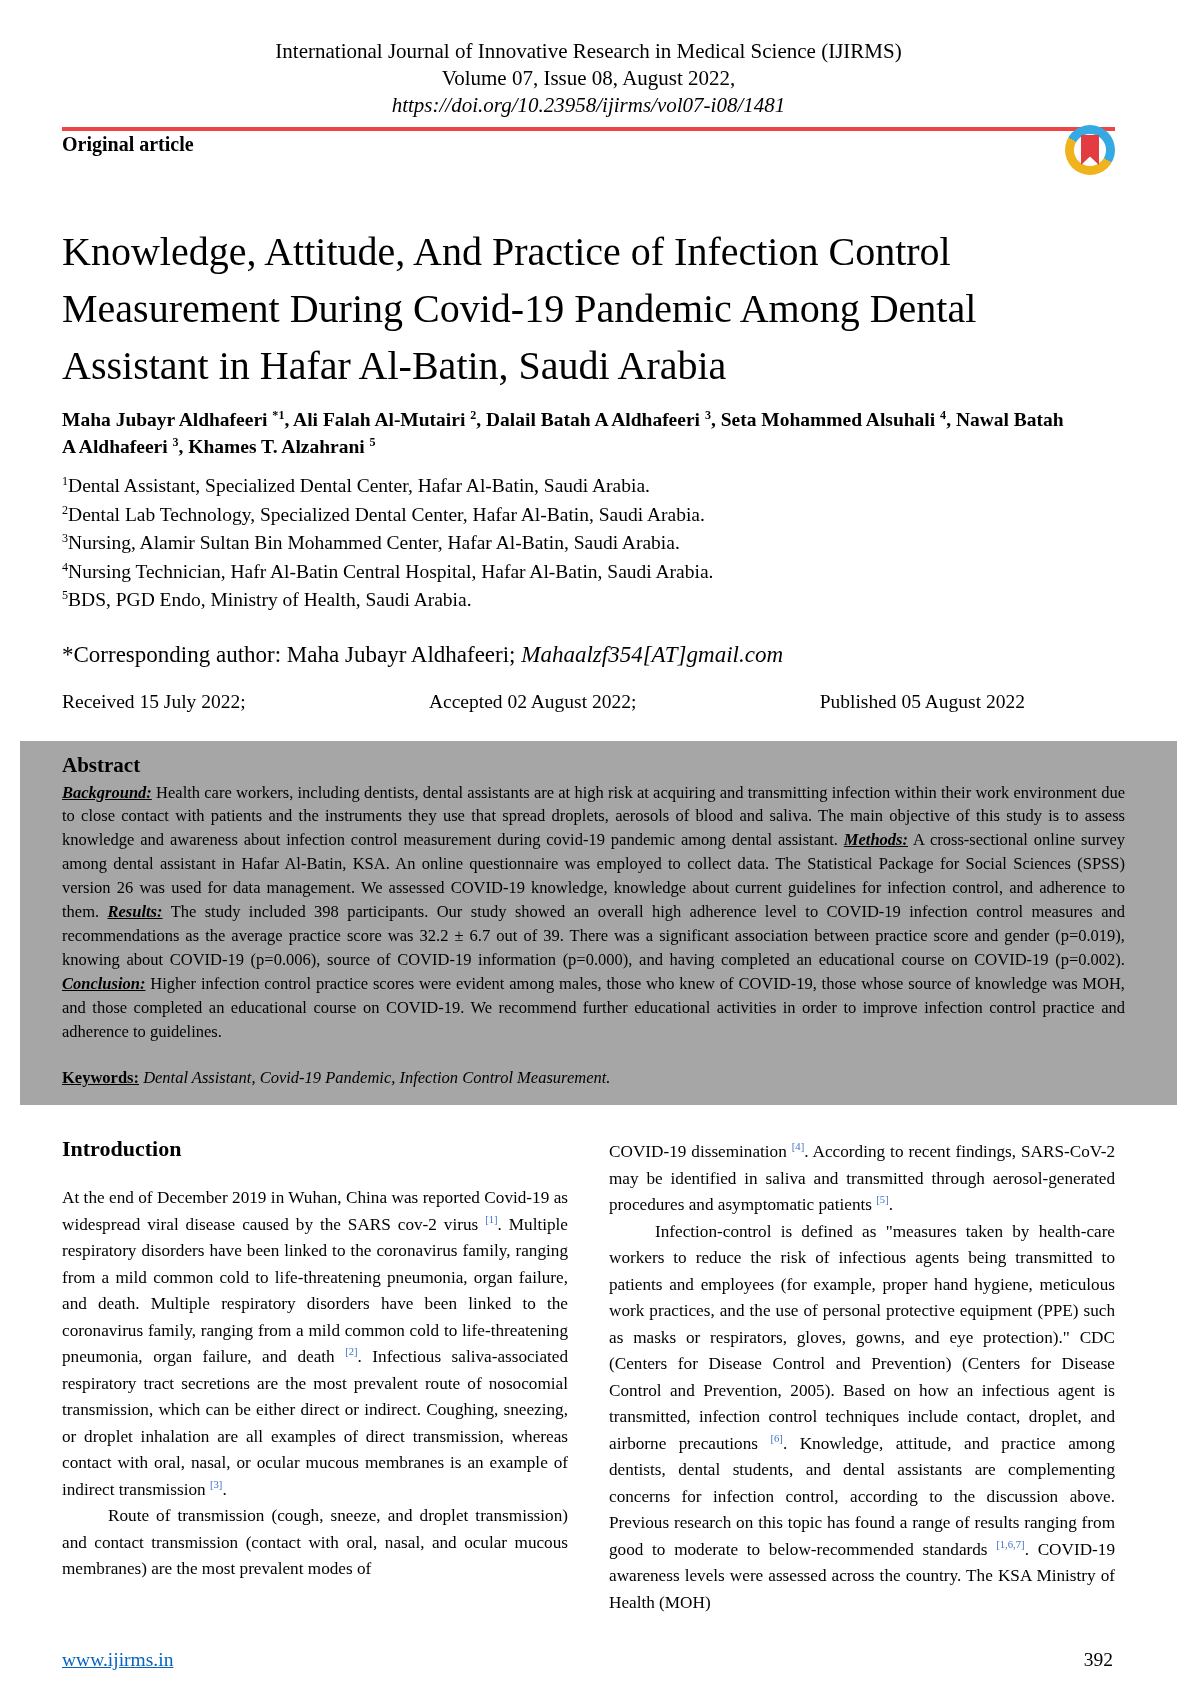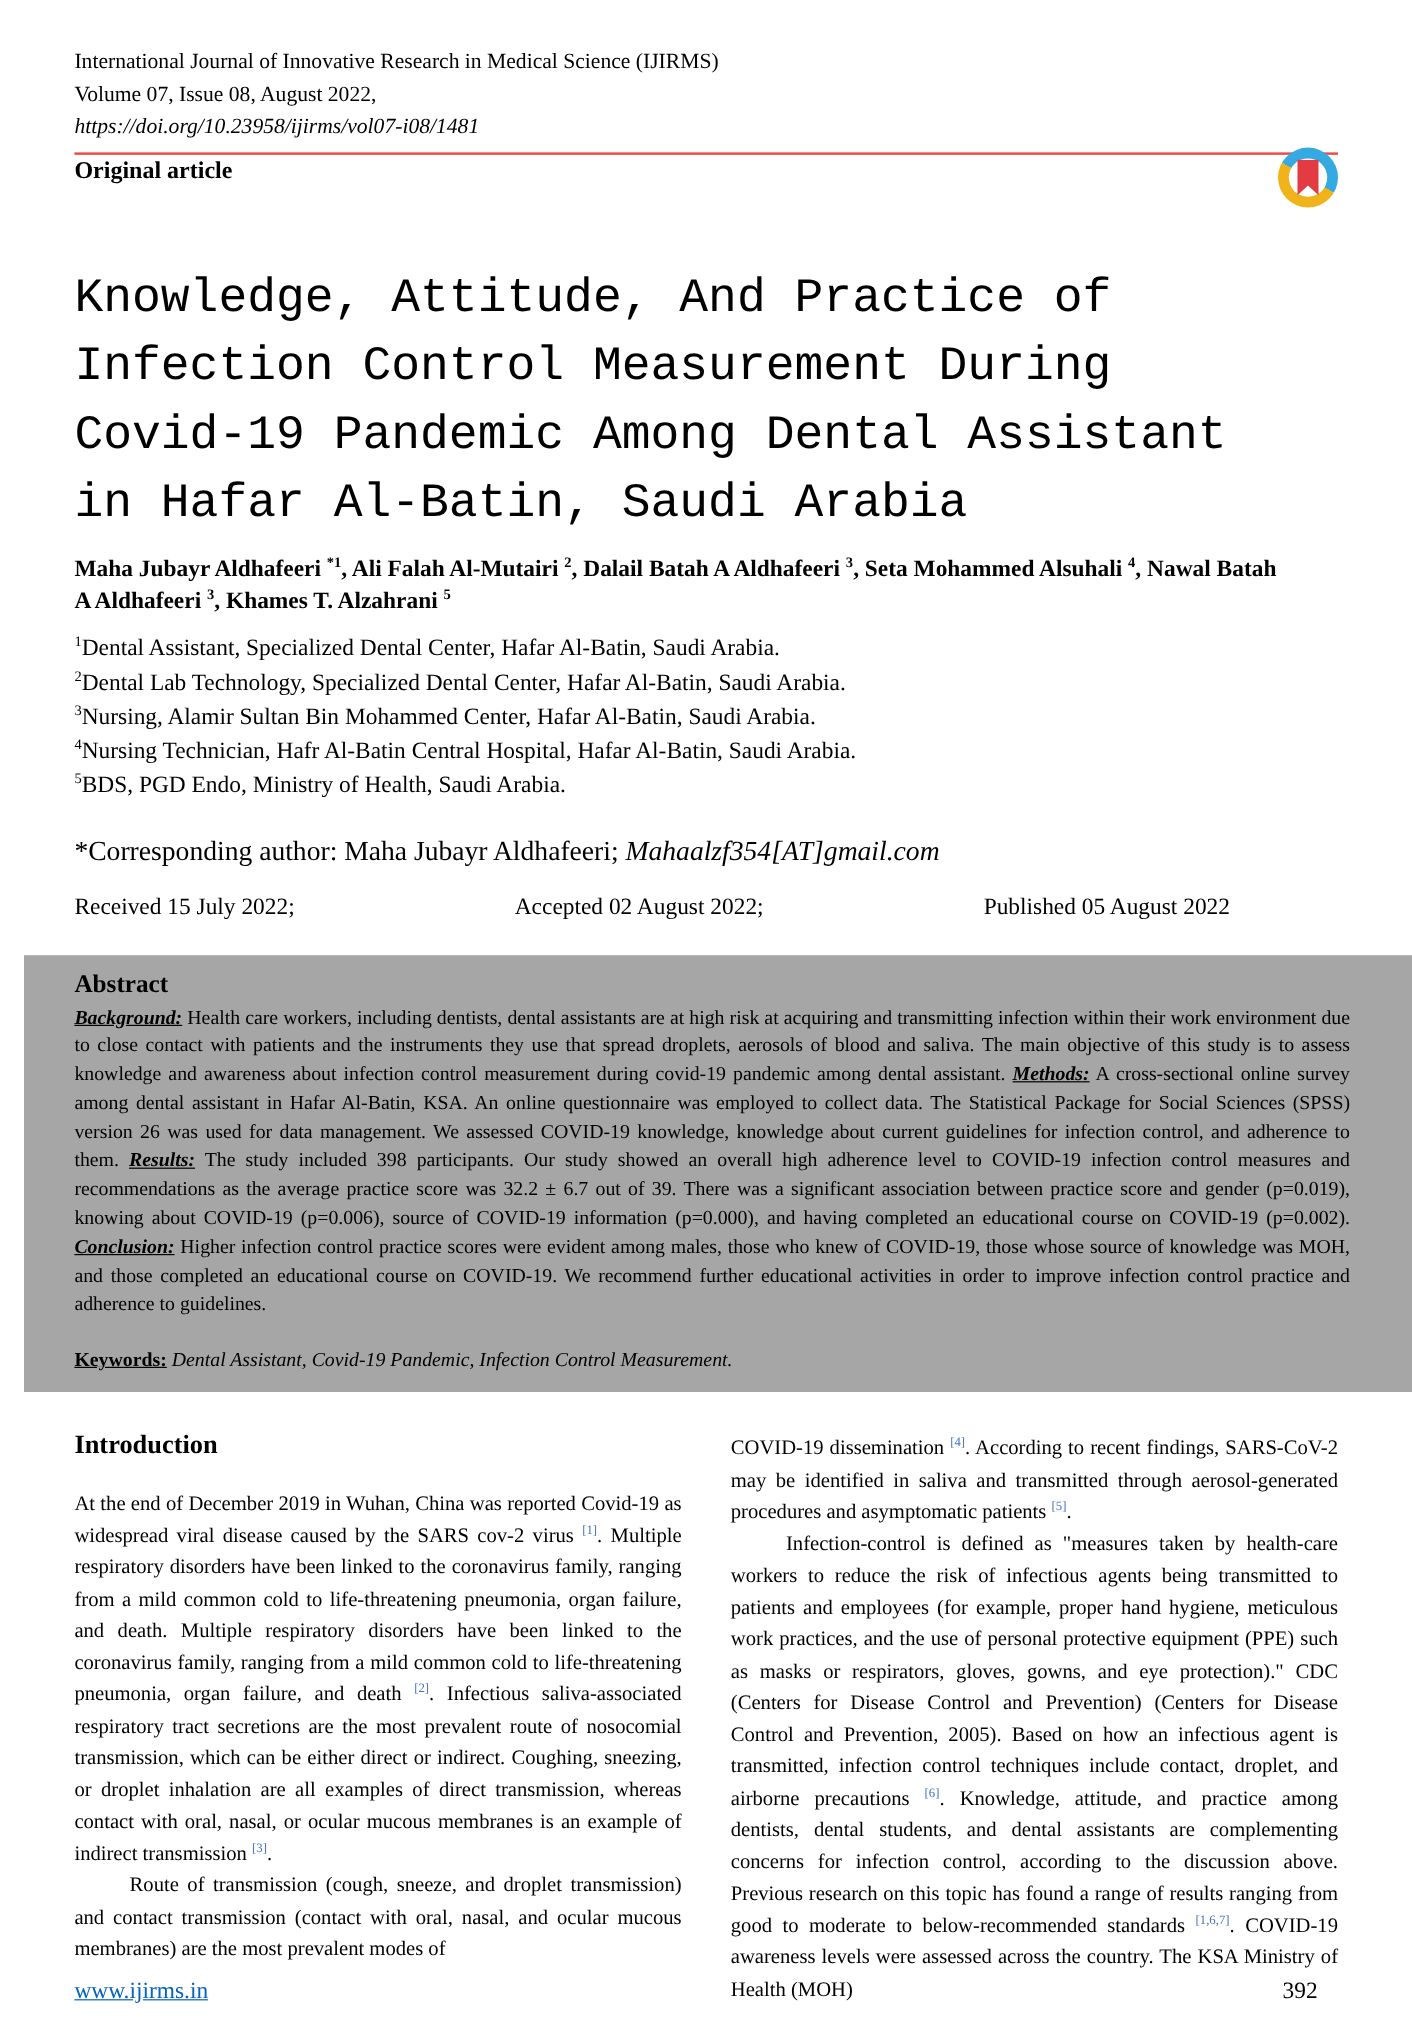--- a/index.html
+++ b/index.html
@@ -7,34 +7,34 @@
     position:relative;
     width:1177px;height:1693px;
     box-sizing:border-box;
     padding:38px 62px 0 62px;
     background:#fff;
     font-family:"Liberation Serif","DejaVu Serif",serif;
     color:var(--text_black,#000);
     overflow:hidden;
   }
   
-  .hdr{font-size:18px;line-height:27px;border-bottom:2px solid #ef4444;padding-bottom:8px;}
+  .hdr{font-size:21px;line-height:27px;border-bottom:4px solid #ef4444;padding-bottom:8px;text-align:center;}
   .hdr .doi{font-style:italic;}
   .article-type-row{margin-top:0;display:flex;justify-content:space-between;align-items:flex-start;}
   .article-type{font-weight:bold;font-size:20px;line-height:27px;}
   
   .logo{position:relative;width:50px;height:50px;margin-top:-6px;}
   .logo-ring{position:absolute;inset:0;border-radius:50%;
     background:conic-gradient(from 120deg,var(--logo_yellow,#f0b31c) 0 180deg,var(--logo_blue,#35a9e1) 180deg 360deg);}
   .logo-ring::after{content:'';position:absolute;inset:9px;background:#fff;border-radius:50%;}
   .logo-bookmark{position:absolute;left:16px;top:10px;width:18px;height:30px;
     background:var(--logo_red,#e23b41);
     clip-path:polygon(0 0,100% 0,100% 100%,50% 72%,0 100%);}
   
-  h1.title{margin:48px 0 0 0;font-weight:normal;font-size:40px;line-height:57px;max-width:965px;font-family:Liberation Mono, monospace;}
+  h1.title{margin:48px 0 0 0;font-weight:normal;font-size:40px;line-height:57px;max-width:965px;}
   .authors{margin-top:12px;font-weight:bold;font-size:19.5px;line-height:27px;max-width:1010px;}
   .affiliations{margin-top:12px;font-size:19.5px;line-height:28.5px;}
   .corresponding{margin-top:26px;font-size:23px;line-height:27px;}
   .dates{margin-top:20px;font-size:19.5px;line-height:27px;display:flex;justify-content:space-between;padding-right:90px;}
   
   .abstract{margin:26px -62px 0 -42px;background:var(--abstract_bg,#a6a6a6);
     padding:10px 52px 16px 42px;}
   .abstract h2{margin:0;font-size:21px;line-height:28px;}
   .abs-body{margin:2px 0 0 0;font-size:16.5px;line-height:23.9px;text-align:justify;}
   .abs-keywords{margin:23px 0 0 0;font-size:16.5px;line-height:23px;}
@@ -47,21 +47,21 @@
   .col-right{padding-top:4px;}
   
   .seg-p{}
   .seg-bi{font-weight:normal;font-style:italic;text-align:center;}
   .seg-biu{font-weight:bold;font-style:italic;text-decoration:underline;}
   .seg-bu{font-weight:bold;text-decoration:underline;text-align:right;}
   .seg-i{font-style:italic;}
   .seg-sup{font-size:0.62em;vertical-align:super;line-height:0;}
   .seg-cite{font-size:0.62em;vertical-align:super;line-height:0;color:var(--citation_blue,#4472c4);}
   
-  .footer{position:absolute;left:62px;right:79px;bottom:22px;display:flex;justify-content:space-between;align-items:baseline;font-size:19.5px;}
+  .footer{position:absolute;left:62px;right:64px;bottom:22px;display:flex;justify-content:space-between;align-items:baseline;font-size:19.5px;}
   .footer a{color:var(--link_blue,#0563c1);text-decoration:underline;cursor:pointer;}
 </style>
 </head>
 <body>
 
 <div class="page">
 
   <header class="hdr">
     <div>International Journal of Innovative Research in Medical Science (IJIRMS)</div>
     <div>Volume 07, Issue 08, August 2022,</div>

